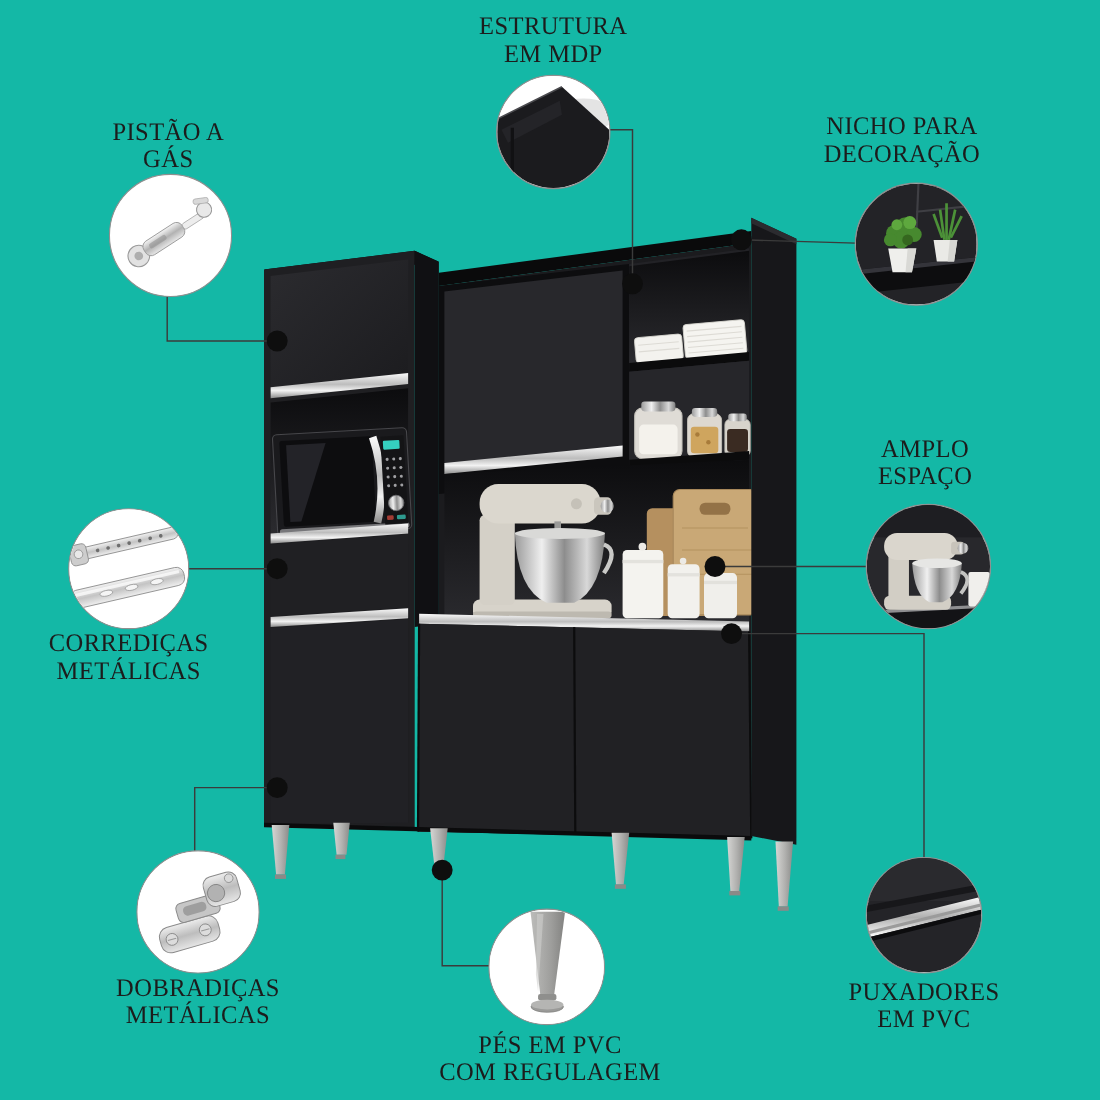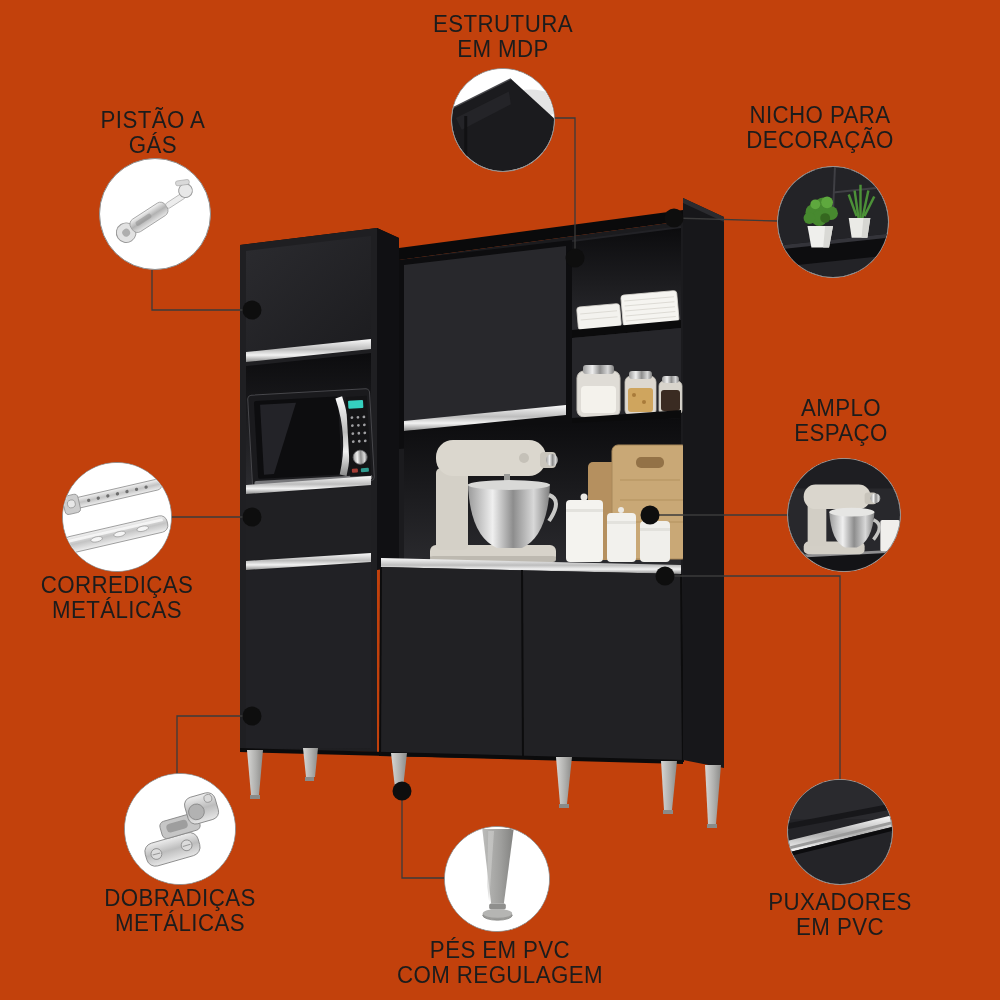--- a/index.html
+++ b/index.html
@@ -1,18 +1,18 @@
 <!DOCTYPE html>
 <html><head>
 <meta charset="utf-8">
 <style>
   html,body { margin:0; padding:0; background:#ffffff; }
   .stage {
-    position:relative; width:1000px; height:1000px; background:#c2410c;
-    font-family:Liberation Sans, sans-serif; overflow:hidden;
+    position:relative; width:1000px; height:1000px; background:#14b8a6;
+    font-family:Liberation Serif, serif; overflow:hidden;
   }
   .layer { position:absolute; left:0; top:0; }
   .callout-label {
     position:absolute; width:260px; text-align:center;
     font-size:23px; line-height:24.5px; letter-spacing:0.4px;
     color:#1c1c1c; font-weight:400; transform:scaleX(0.97);
   }
   .callout-circle {
     position:absolute; border-radius:50%; border:1px solid #8f8f8f;
     background:#ffffff; overflow:hidden; box-sizing:border-box;

